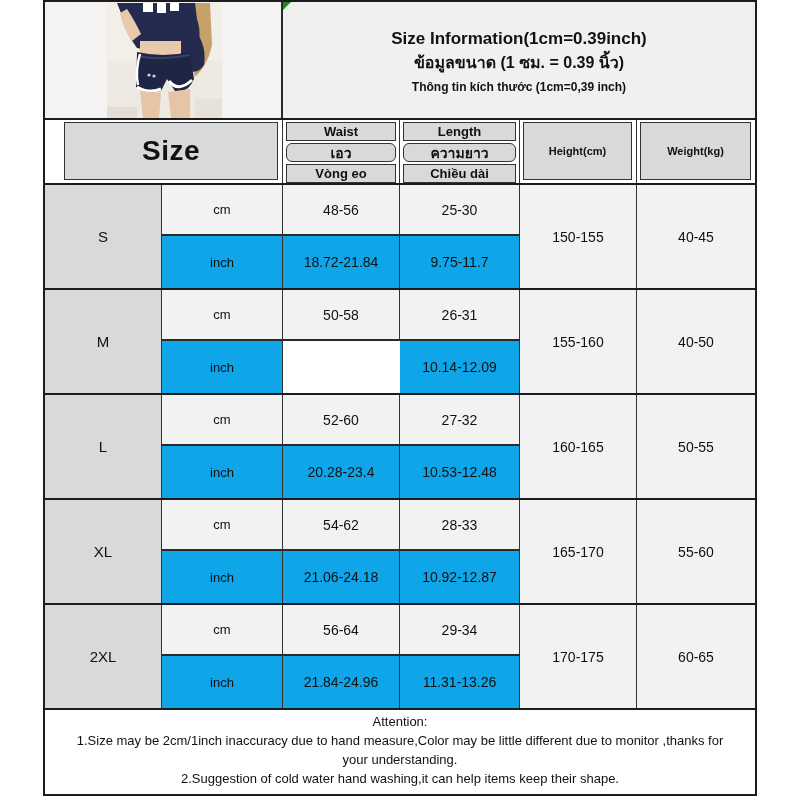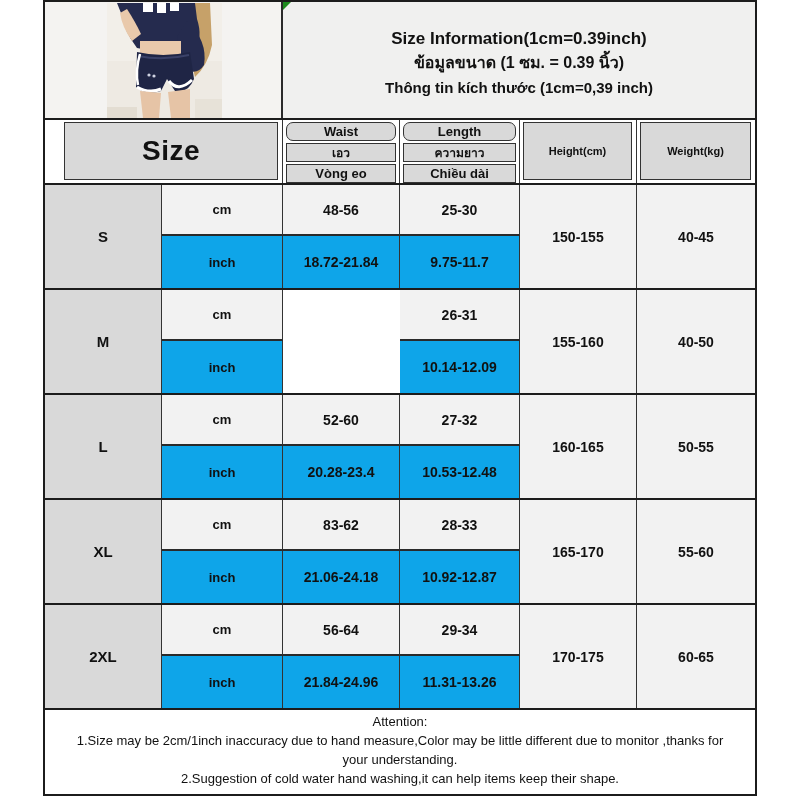--- a/index.html
+++ b/index.html
@@ -9,47 +9,47 @@
   .sheet { position:absolute; left:43px; top:0; width:714px; height:796px;
     border:2px solid #1c1c1c; background:#fff; }
 
   
   .banner { position:relative; display:flex; height:118px; border-bottom:2px solid #1c1c1c; }
   .photo-cell { position:relative; width:238px; background:#f4f3f1; border-right:2px solid #2a2a2a; }
   .photo-wrap { position:absolute; left:62px; top:1px; width:115px; height:115px; overflow:hidden; }
   .title-cell { position:relative; flex:1; background:#f0f0ef; text-align:center; padding-top:25px; }
   .title-cell .t1 { font-size:17px; font-weight:bold; line-height:24px; }
   .title-cell .t2 { font-size:16px; font-weight:bold; line-height:24px; }
-  .title-cell .t3 { font-size:15px; font-weight:bold; line-height:25px; }
+  .title-cell .t3 { font-size:12px; font-weight:bold; line-height:25px; }
   .corner-marker { position:absolute; left:0; top:0; width:0; height:0;
     border-top:8px solid #1e8a1e; border-right:8px solid transparent; }
 
   
   .header-row { display:flex; height:65px; border-bottom:2px solid #1c1c1c; background:#fff; }
   .hcol { position:relative; border-right:1px solid #333; }
   .hcol:last-child { border-right:none; }
   .hcol.size-area { width:238px; }
   .hcol.waist-area { width:117px; }
   .hcol.length-area { width:120px; }
   .hcol.height-area { width:117px; }
   .hcol.weight-area { width:118px; }
   .hbox { position:absolute; background:#d9d9d9; border:1px solid #333;
     display:flex; align-items:center; justify-content:center; font-weight:bold; }
   .size-box { left:3px; top:2px; right:4px; bottom:3px; font-size:28px; letter-spacing:0.5px;margin-left:16px; }
-  .tri-1 { left:3px; top:2px; right:3px; height:19px; font-size:13px;border-radius:7px; }
-  .tri-2 { left:3px; top:23px; right:3px; height:19px; font-size:12px; }
+  .tri-1 { left:3px; top:2px; right:3px; height:19px; font-size:13px; }
+  .tri-2 { left:3px; top:23px; right:3px; height:19px; font-size:14px;border-radius:6px; }
   .tri-3 { left:3px; top:44px; right:3px; height:19px; font-size:13px; }
   .tall-box { left:3px; top:2px; right:4px; bottom:3px; font-size:11px; }
 
   
   .block { display:grid; grid-template-columns:117px 121px 117px 120px 117px 118px;
     grid-template-rows:51px 52px; border-bottom:2px solid #1c1c1c; }
   .block:last-of-type { border-bottom:2px solid #1c1c1c; }
   .cell { display:flex; align-items:center; justify-content:center;
-    font-weight:bold; border-right:1px solid #333; }
+    font-weight:normal; border-right:1px solid #333; }
   .cell.last { border-right:none; }
   .size-cell { grid-column:1; grid-row:1 / 3; background:#d9d9d9; font-size:15px; }
   .cm-row { background:#f2f2f2; border-bottom:2px solid #2a2a2a; }
   .inch-row { background:#0ea5e9; }
   .unit-cell { font-size:13px; }
   .val-cell { font-size:14px; }
   .merged-cell { grid-row:1 / 3; background:#f2f2f2; font-size:14px; }
 
   
   .attention { height:82px; background:#ffffff; text-align:center;
@@ -129,20 +129,21 @@
       <div class="cell merged-cell" style="grid-column:5">150-155</div>
       <div class="cell merged-cell last" style="grid-column:6">40-45</div>
       <div class="cell unit-cell inch-row" style="grid-column:2;grid-row:2">inch</div>
       <div class="cell val-cell inch-row" style="grid-column:3;grid-row:2">18.72-21.84</div>
       <div class="cell val-cell inch-row" style="grid-column:4;grid-row:2">9.75-11.7</div>
     </div>
 
     <div class="block">
       <div class="cell size-cell">M</div>
       <div class="cell unit-cell cm-row" style="grid-column:2">cm</div>
+      <div class="cell val-cell cm-row" style="grid-column:3">50-58</div>
       <div class="cell val-cell cm-row" style="grid-column:4">26-31</div>
       <div class="cell merged-cell" style="grid-column:5">155-160</div>
       <div class="cell merged-cell last" style="grid-column:6">40-50</div>
       <div class="cell unit-cell inch-row" style="grid-column:2;grid-row:2">inch</div>
       <div class="cell val-cell inch-row" style="grid-column:4;grid-row:2">10.14-12.09</div>
     </div>
 
     <div class="block">
       <div class="cell size-cell">L</div>
       <div class="cell unit-cell cm-row" style="grid-column:2">cm</div>
@@ -151,21 +152,21 @@
       <div class="cell merged-cell" style="grid-column:5">160-165</div>
       <div class="cell merged-cell last" style="grid-column:6">50-55</div>
       <div class="cell unit-cell inch-row" style="grid-column:2;grid-row:2">inch</div>
       <div class="cell val-cell inch-row" style="grid-column:3;grid-row:2">20.28-23.4</div>
       <div class="cell val-cell inch-row" style="grid-column:4;grid-row:2">10.53-12.48</div>
     </div>
 
     <div class="block">
       <div class="cell size-cell">XL</div>
       <div class="cell unit-cell cm-row" style="grid-column:2">cm</div>
-      <div class="cell val-cell cm-row" style="grid-column:3">83-62</div>
+      <div class="cell val-cell cm-row" style="grid-column:3">54-62</div>
       <div class="cell val-cell cm-row" style="grid-column:4">28-33</div>
       <div class="cell merged-cell" style="grid-column:5">165-170</div>
       <div class="cell merged-cell last" style="grid-column:6">55-60</div>
       <div class="cell unit-cell inch-row" style="grid-column:2;grid-row:2">inch</div>
       <div class="cell val-cell inch-row" style="grid-column:3;grid-row:2">21.06-24.18</div>
       <div class="cell val-cell inch-row" style="grid-column:4;grid-row:2">10.92-12.87</div>
     </div>
 
     <div class="block">
       <div class="cell size-cell">2XL</div>

